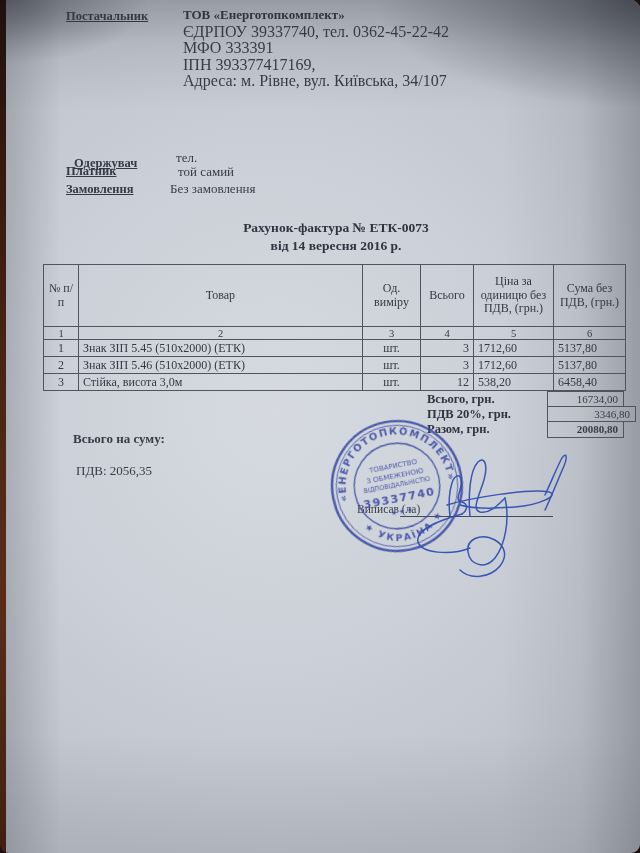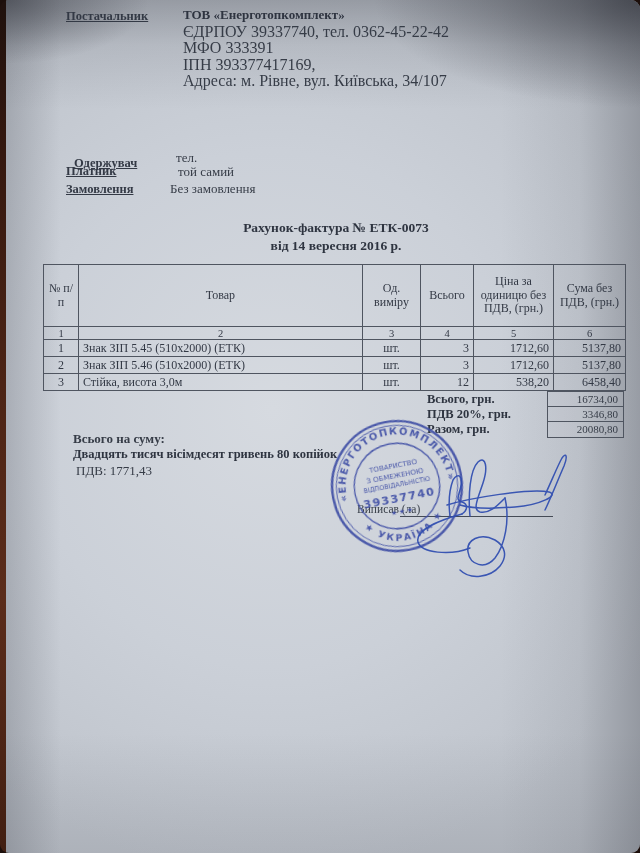--- a/index.html
+++ b/index.html
@@ -24,21 +24,21 @@
   .val{font-size:13px;}
   .supplier-block div{font-size:16px;line-height:16.6px;}
   .supplier-block .name{font-weight:bold;font-size:13px;color:#2e3440;}
   .title-wrap{left:36px;top:219px;width:600px;text-align:center;}
   .title-wrap div{font-weight:bold;font-size:13.5px;line-height:18px;color:#2e3440;}
   table.items{border-collapse:collapse;table-layout:fixed;width:582px;font-size:12px;color:#333945;}
   table.items th,table.items td{border:1px solid #4f5560;padding:0 4px;overflow:hidden;}
   table.items th{font-weight:normal;text-align:center;vertical-align:middle;line-height:13.5px;font-size:12px;}
   tr.colnums td{font-size:10.5px;text-align:center;height:12px;line-height:11px;padding:0;}
   tr.item td{height:16px;line-height:15px;}
-  td.c{text-align:center;} td.r{text-align:right;}
+  td.c{text-align:center;} td.r{text-align:left;}
   td.name-cell{padding-left:8px;}
   td.qty-cell{padding-right:12px;text-align:right;}
   .total-label{font-weight:bold;font-size:12.5px;color:#2e3440;}
   .total-box{border:1px solid #4f5560;font-size:11px;text-align:right;padding:0 5px 0 0;
              line-height:15px;box-sizing:border-box;background:rgba(255,255,255,0.03);}
   .sum-words{font-weight:bold;font-size:12.5px;color:#2e3440;}
   .issued{font-size:11.5px;color:#3a404a;}
   .sig-underline{height:1px;background:#454b56;}
   svg.stamp{position:absolute;left:328px;top:417px;width:138px;height:138px;}
   svg.signature{position:absolute;left:380px;top:430px;width:256px;height:176px;}
@@ -122,27 +122,26 @@
         <td class="qty-cell">12</td>
         <td class="r">538,20</td>
         <td class="r">6458,40</td>
       </tr>
     </tbody>
       </table>
 
     <div class="abs total-label" style="left:427px;top:392px;">Всього, грн.</div>
     <div class="abs total-box" style="left:547px;top:391px;width:77px;height:16px;">16734,00</div>
     <div class="abs total-label" style="left:427px;top:407px;">ПДВ 20%, грн.</div>
-    <div class="abs total-box" style="left:547px;top:406px;width:77px;height:16px;">3346,80</div>
+    <div class="abs total-box" style="left:547px;top:406px;width:89px;height:16px;">3346,80</div>
     <div class="abs total-label" style="left:427px;top:422px;">Разом, грн.</div>
-    <div class="abs total-box" style="left:547px;top:421px;width:77px;height:17px;">20080,80</div>
+    <div class="abs total-box" style="left:547px;top:421px;width:77px;height:17px;font-weight:bold;">20080,80</div>
 
     <div class="abs val" style="left:73px;top:431px;font-weight:bold;">Всього на суму:</div>
-    <div class="abs sum-words" style="left:73px;top:447px;">Двадцять тисяч вісімдесят гривень 80 копійок</div>
-    <div class="abs val" style="left:76px;top:463px;">ПДВ: 1771,43</div>
+    <div class="abs val" style="left:76px;top:463px;">ПДВ: 2056,35</div>
 
     <div class="abs issued" style="left:357px;top:503px;">Виписав (ла)</div>
     <div class="abs sig-underline" style="left:400px;top:516px;width:153px;"></div>
 
     <svg class="stamp" viewBox="0 0 134 134">
       <defs>
         <path id="arcTop" d="M 20,84.1 A 50,50 0 1 1 114,84.1"></path>
         <path id="arcBot" d="M 24,93.7 A 48,48 0 0 0 110,93.7"></path>
         <filter id="inkblur">
             <feGaussianBlur stdDeviation="0.32"></feGaussianBlur>

